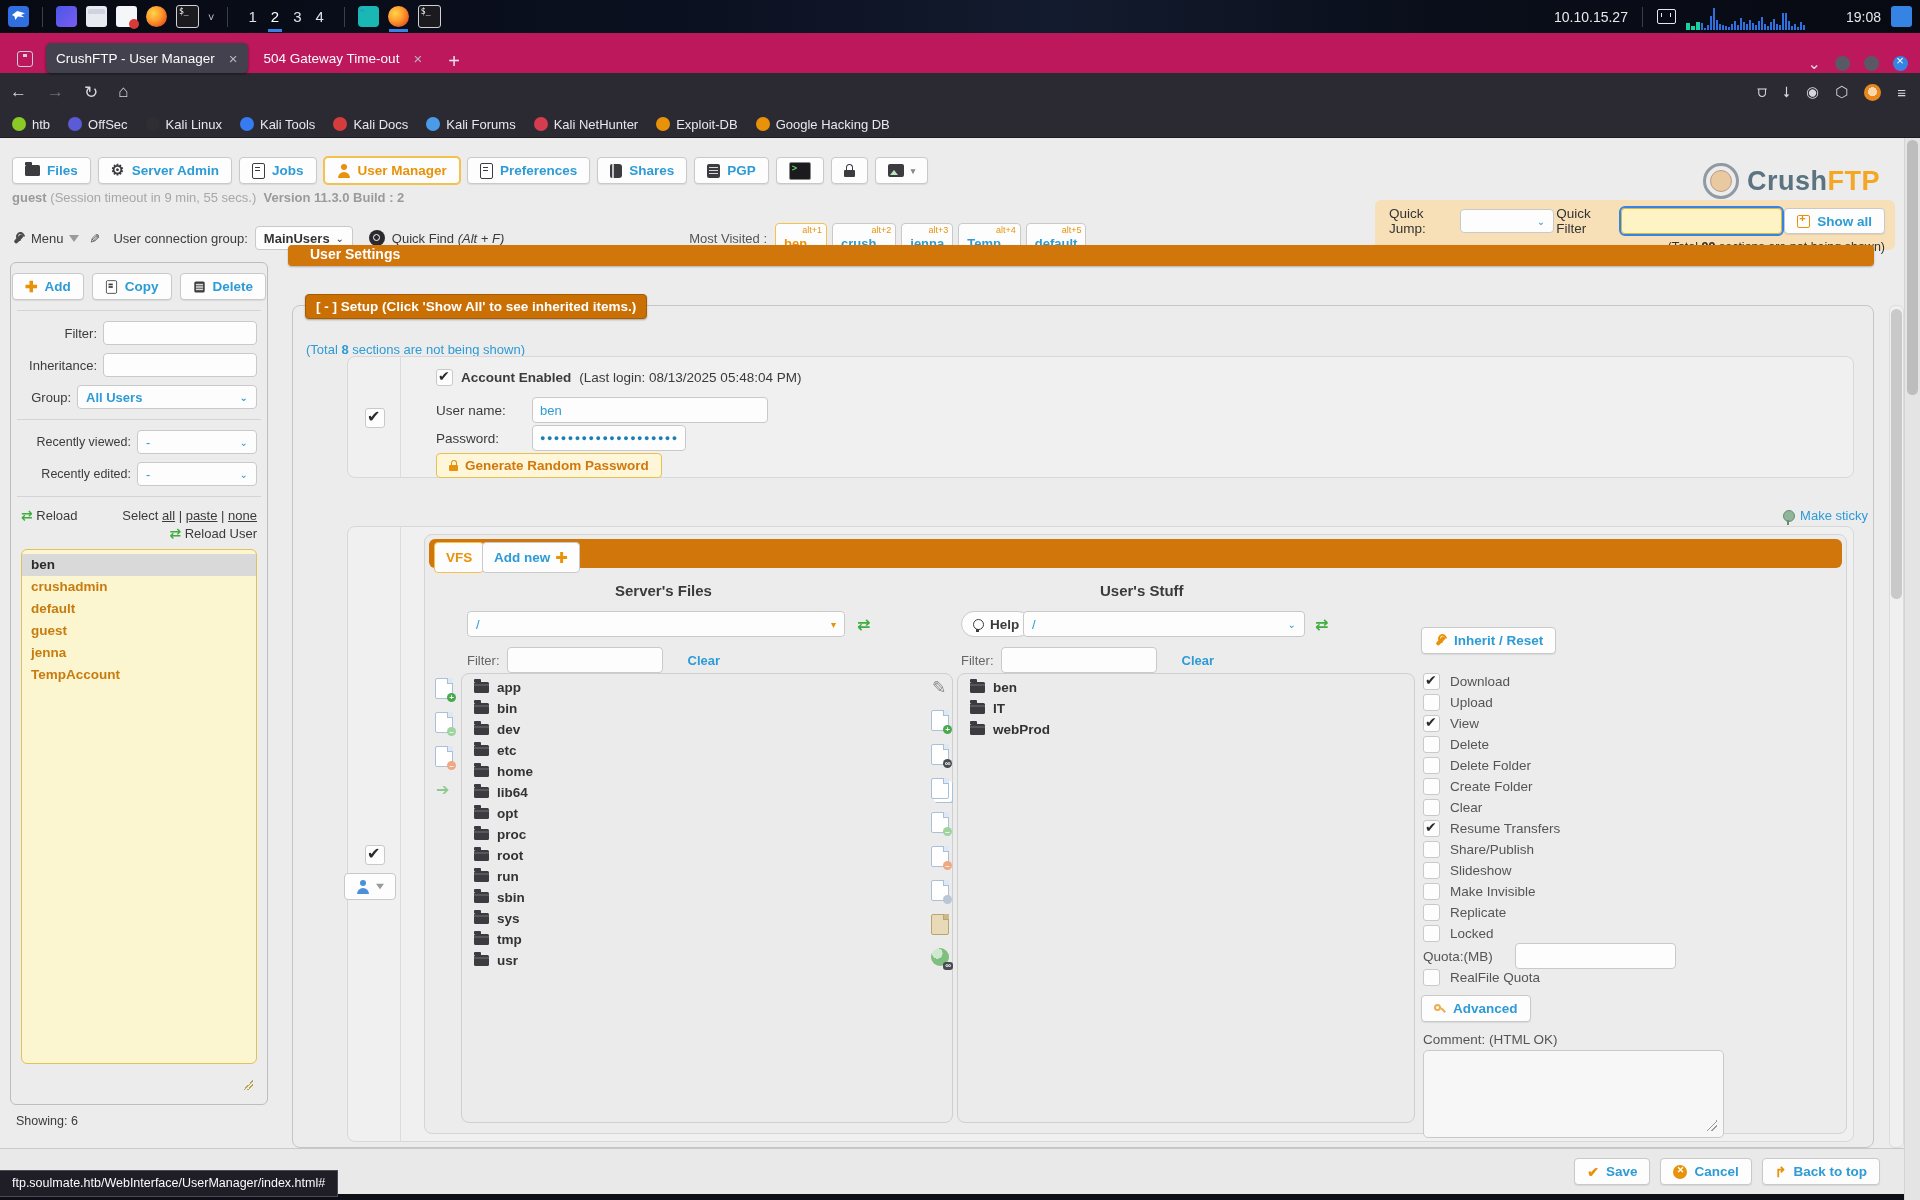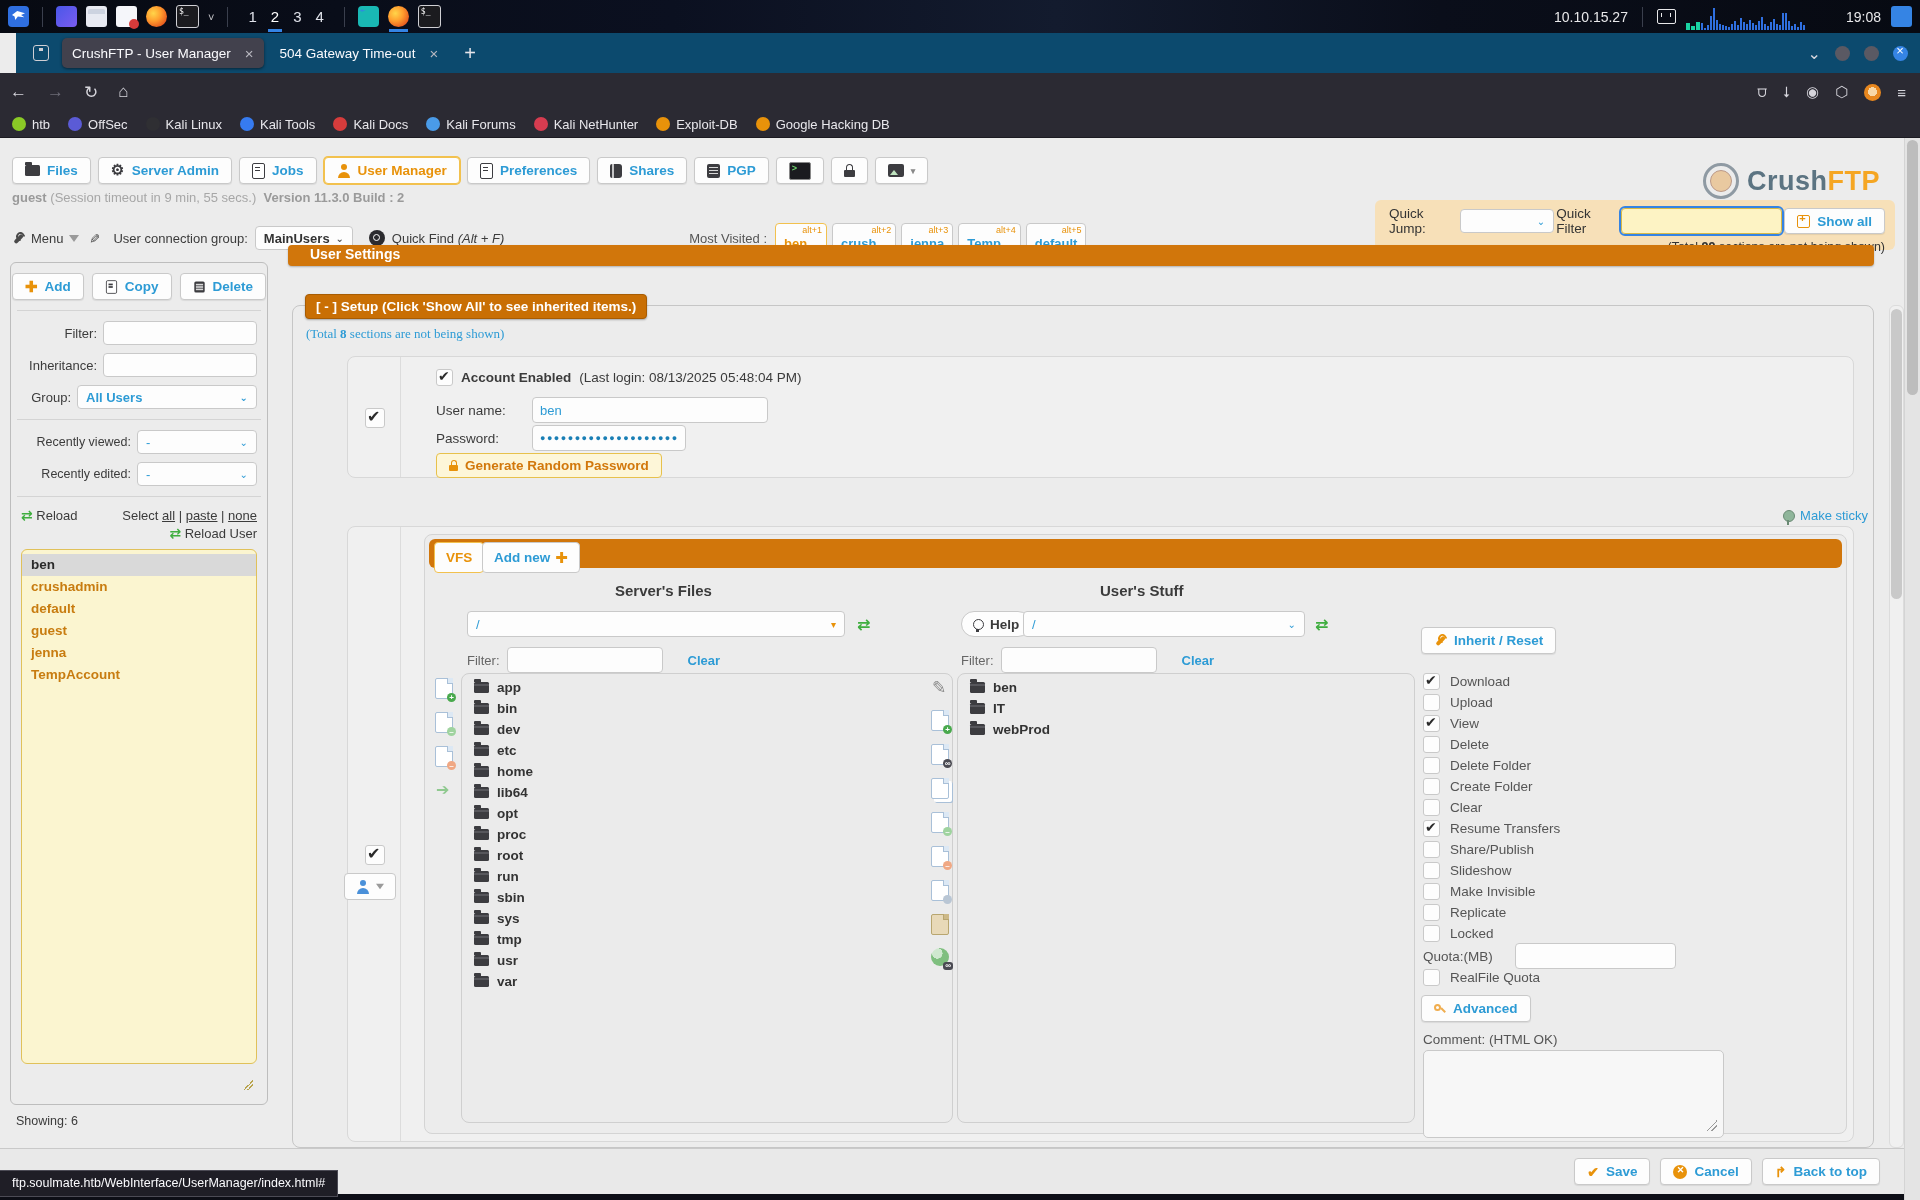--- a/index.html
+++ b/index.html
@@ -36,21 +36,21 @@
   .tb-right{margin-left:auto;display:flex;align-items:center;gap:10px;padding-right:8px;}
   .eth-ic{width:17px;height:13px;border:1.5px solid #e8e8ea;border-radius:2px;position:relative;}
   .eth-ic::after{content:"";position:absolute;left:3px;top:3px;width:8px;height:4px;border-left:1.5px solid #e8e8ea;border-right:1.5px solid #e8e8ea;}
   .netgraph{width:150px;height:26px;display:flex;align-items:flex-end;gap:1px;}
   .netgraph i{display:block;width:2px;background:#2f6fe0;}
   .netgraph i.teal{background:#19d2a2;width:4px;}
   .tb-time{font-size:14px;}
   .panel-ic{background:#3584e4;border-radius:3px;}
 
   
-  .tabbar{position:absolute;top:33px;left:16px;right:0;height:40px;background:#0c4a6e;display:flex;align-items:center;z-index:49;}
+  .tabbar{position:absolute;top:33px;left:0;right:0;height:40px;background:#be185d;display:flex;align-items:flex-end;z-index:49;}
   .fxview{width:30px;height:28px;margin:0 6px 0 10px;border-radius:4px;position:relative;}
   .fxview::after{content:"";position:absolute;inset:6px 7px;border:1.6px solid #d0cfd4;border-radius:3px;}
   .fxview::before{content:"";position:absolute;top:9px;left:13px;width:4px;height:3px;background:#d0cfd4;}
   .tab{height:30px;display:flex;align-items:center;gap:8px;padding:0 10px;border-radius:5px;
        color:#fbfbfe;font-size:13.5px;margin-right:6px;max-width:260px;cursor:default;}
   .tab.active{background:#42414d;box-shadow:0 1px 3px rgba(0,0,0,.5);}
   .tab .tclose{color:#b9b8c0;font-size:15px;margin-left:6px;}
   .newtab{color:#e6e5ea;font-size:20px;padding:0 10px;}
   .tab-right{margin-left:auto;display:flex;align-items:center;gap:14px;padding-right:12px;color:#d6d5dc;}
   .winbtn{width:15px;height:15px;border-radius:50%;background:#5a5963;display:inline-block;}
@@ -172,21 +172,21 @@
   .userlist .row.selected{background:#d9d9d9;color:#2b2b2b;}
   .resize-h{position:absolute;right:2px;bottom:2px;width:10px;height:10px;
     background:linear-gradient(135deg,transparent 50%,#b9a44c 50%,#b9a44c 58%,transparent 58%,transparent 70%,#b9a44c 70%,#b9a44c 78%,transparent 78%);}
   .showing{position:absolute;left:16px;top:977px;font-size:12.5px;color:#3b3b3b;}
 
   
   .setup-box{position:absolute;left:292px;right:46px;top:168px;bottom:52px;border:1px solid #c6c6c6;border-radius:8px;}
   .setup-badge{position:absolute;left:305px;top:157px;height:23px;background:#c96f04;border:1px solid #a85c02;border-radius:4px;
                color:#fff;font-weight:bold;font-size:13.5px;line-height:23px;padding:0 10px;box-shadow:0 1px 2px rgba(0,0,0,.3);}
   .note-blue{font-size:13px;color:#2d9bd5;position:absolute;}
-  .note8{left:306px;top:189px;font-family:Liberation Serif, serif;}
+  .note8{left:306px;top:205px;}
 
   .card{position:absolute;left:347px;right:66px;background:#f0f0f0;border:1px solid #d8d8d8;border-radius:8px;box-sizing:border-box;}
   .card1{top:219px;height:122px;}
   .card2{top:389px;bottom:58px;}
   .gutter{position:absolute;left:0;top:0;bottom:0;width:52px;border-right:1px solid #dcdcdc;}
   .cb{width:17px;height:17px;background:#fdfdfd;border:1px solid #c9c9c9;border-radius:3px;display:inline-block;position:relative;box-sizing:border-box;cursor:pointer;}
   .cb.checked::after{content:"✔";position:absolute;left:1px;top:-2px;font-size:14px;color:#2b2b2b;}
   .cb.big{width:20px;height:20px;}
   .cb.big.checked::after{font-size:16px;}
   .g-cb1{position:absolute;left:17px;top:51px;}
@@ -753,24 +753,20 @@
             <span>sys</span>
           </div>
           <div class="f-row">
             <span class="fold"></span>
             <span>tmp</span>
           </div>
           <div class="f-row">
             <span class="fold"></span>
             <span>usr</span>
           </div>
-          <div class="f-row">
-            <span class="fold"></span>
-            <span>var</span>
-          </div>
         </div>
 
       <div class="col-title" style="left:675px;">User's Stuff</div>
       <span class="help-btn" style="left:536px;">
         <span class="bulb-ic"></span>
         <span>Help</span>
       </span>
       <span class="selectbox path-select" style="left:598px;width:282px;">
         <span>/</span>
           <span class="caret">⌄</span>

